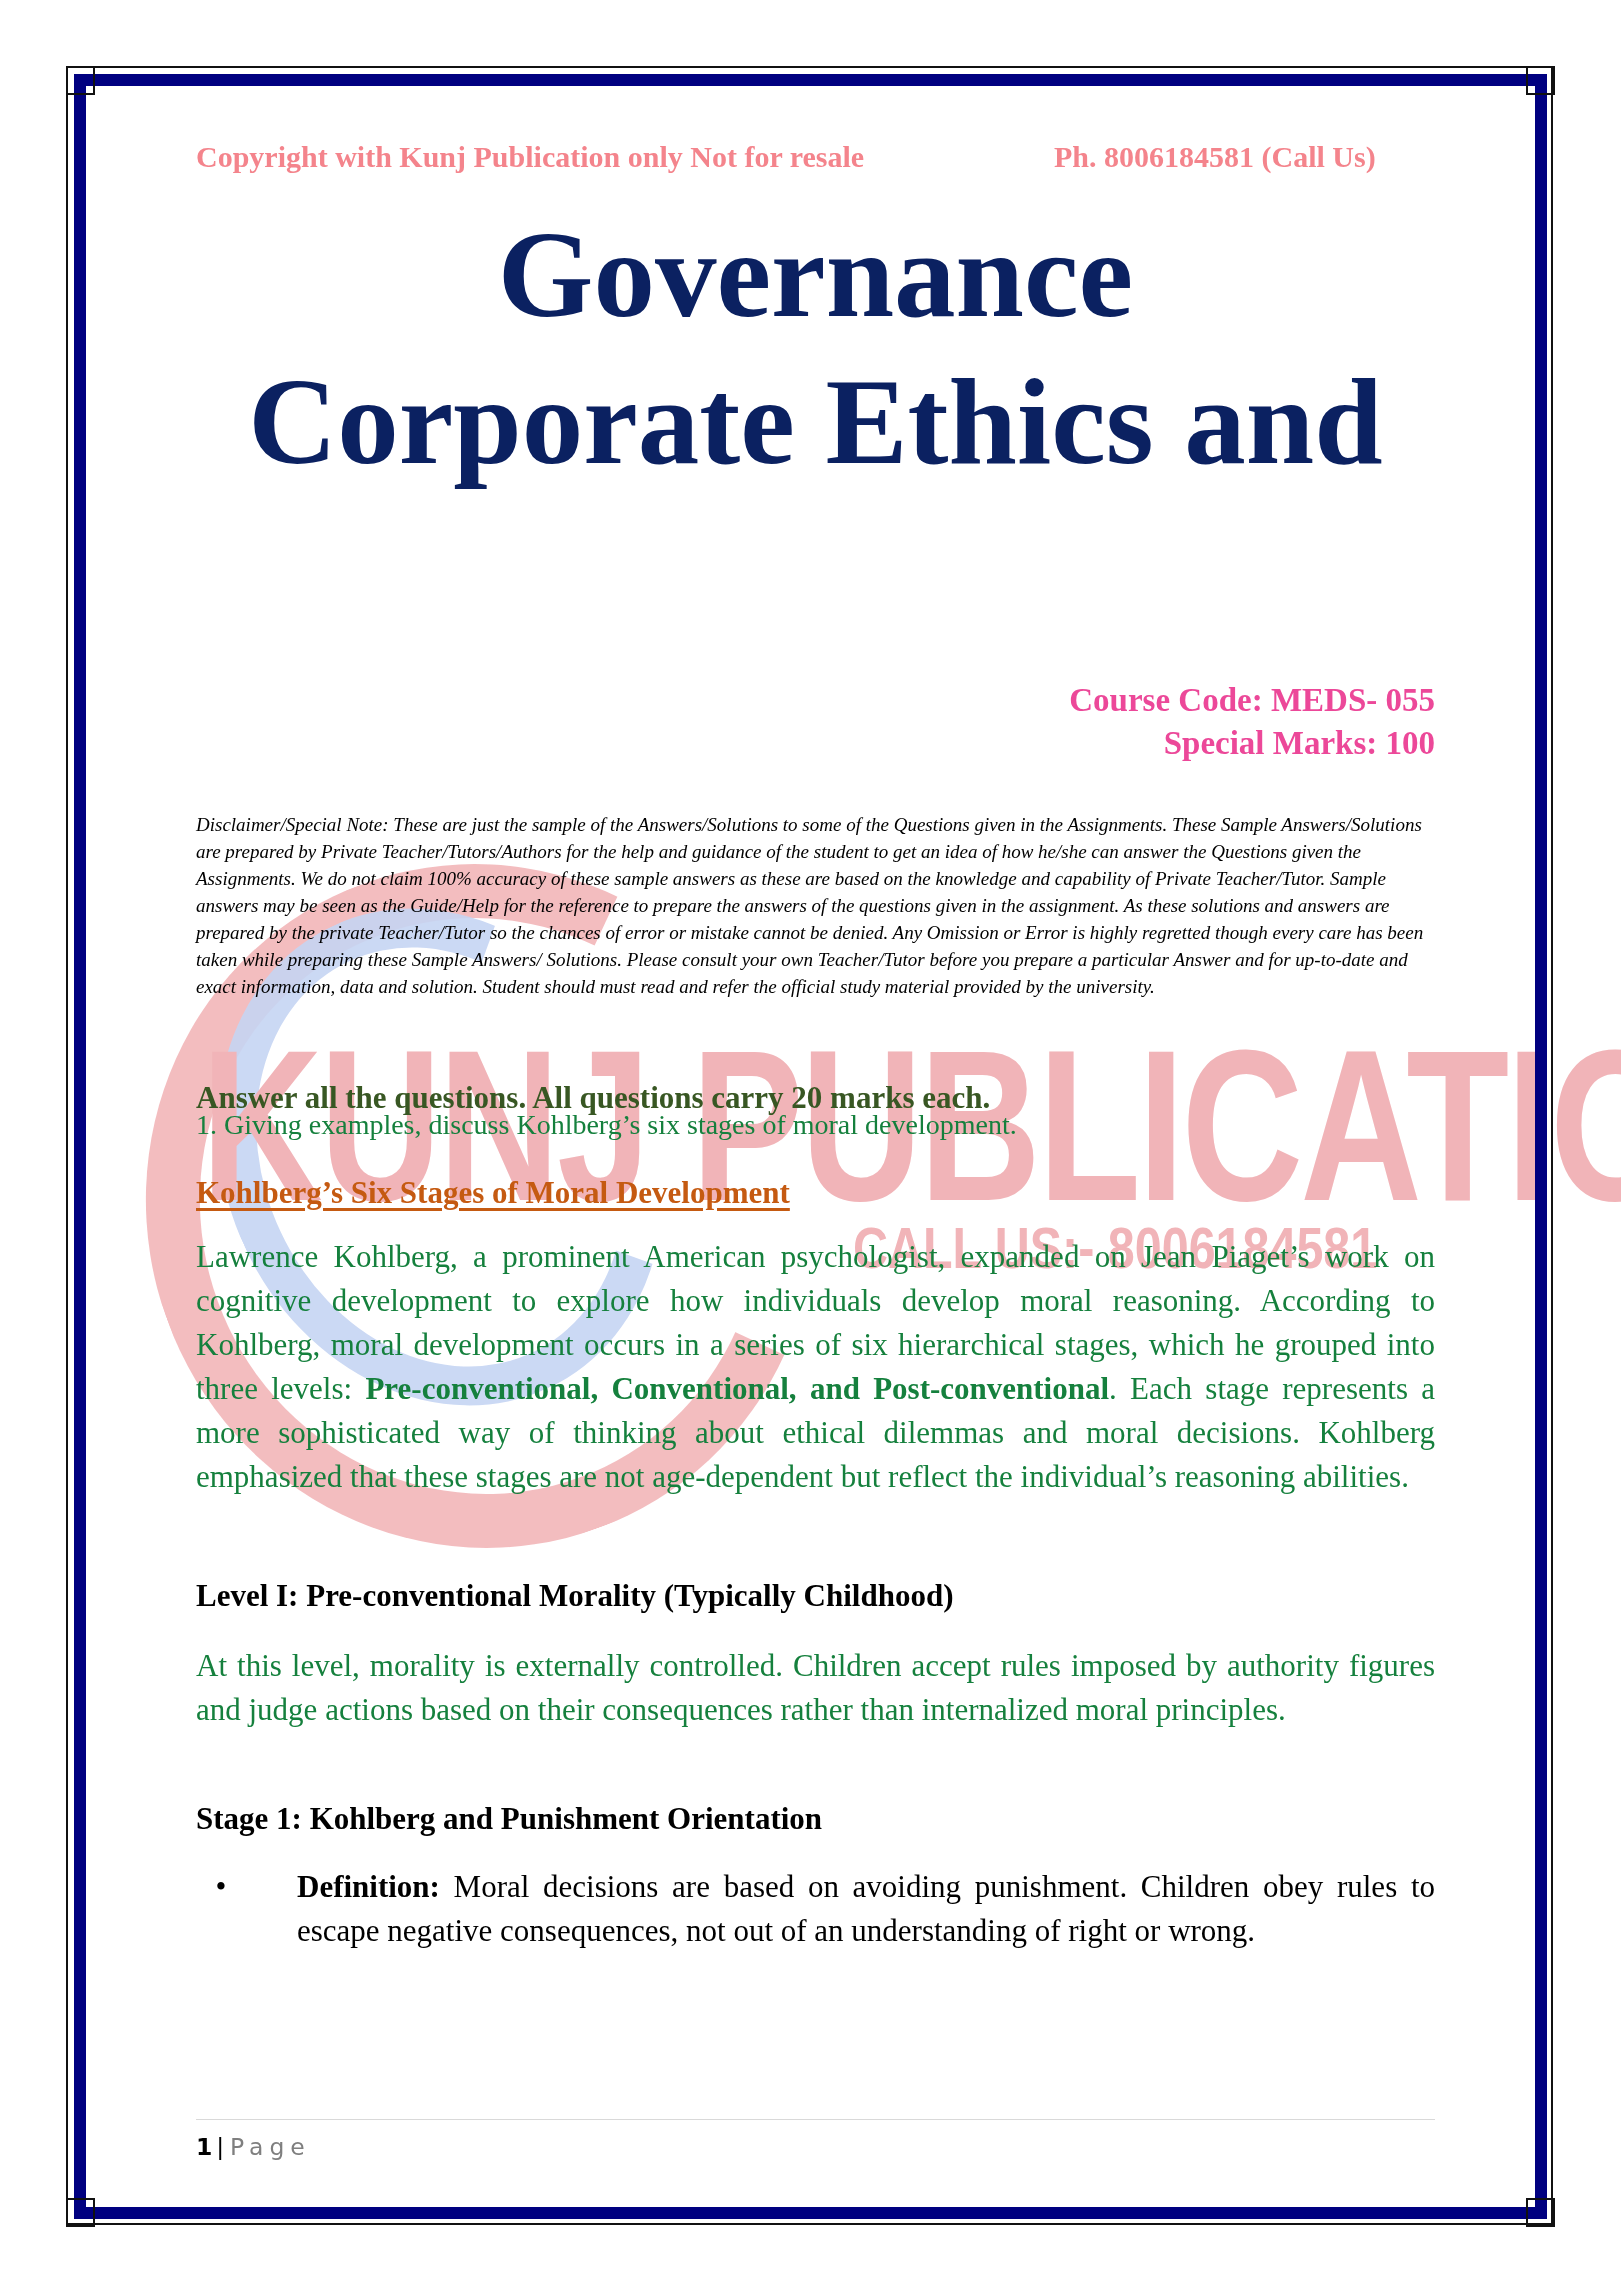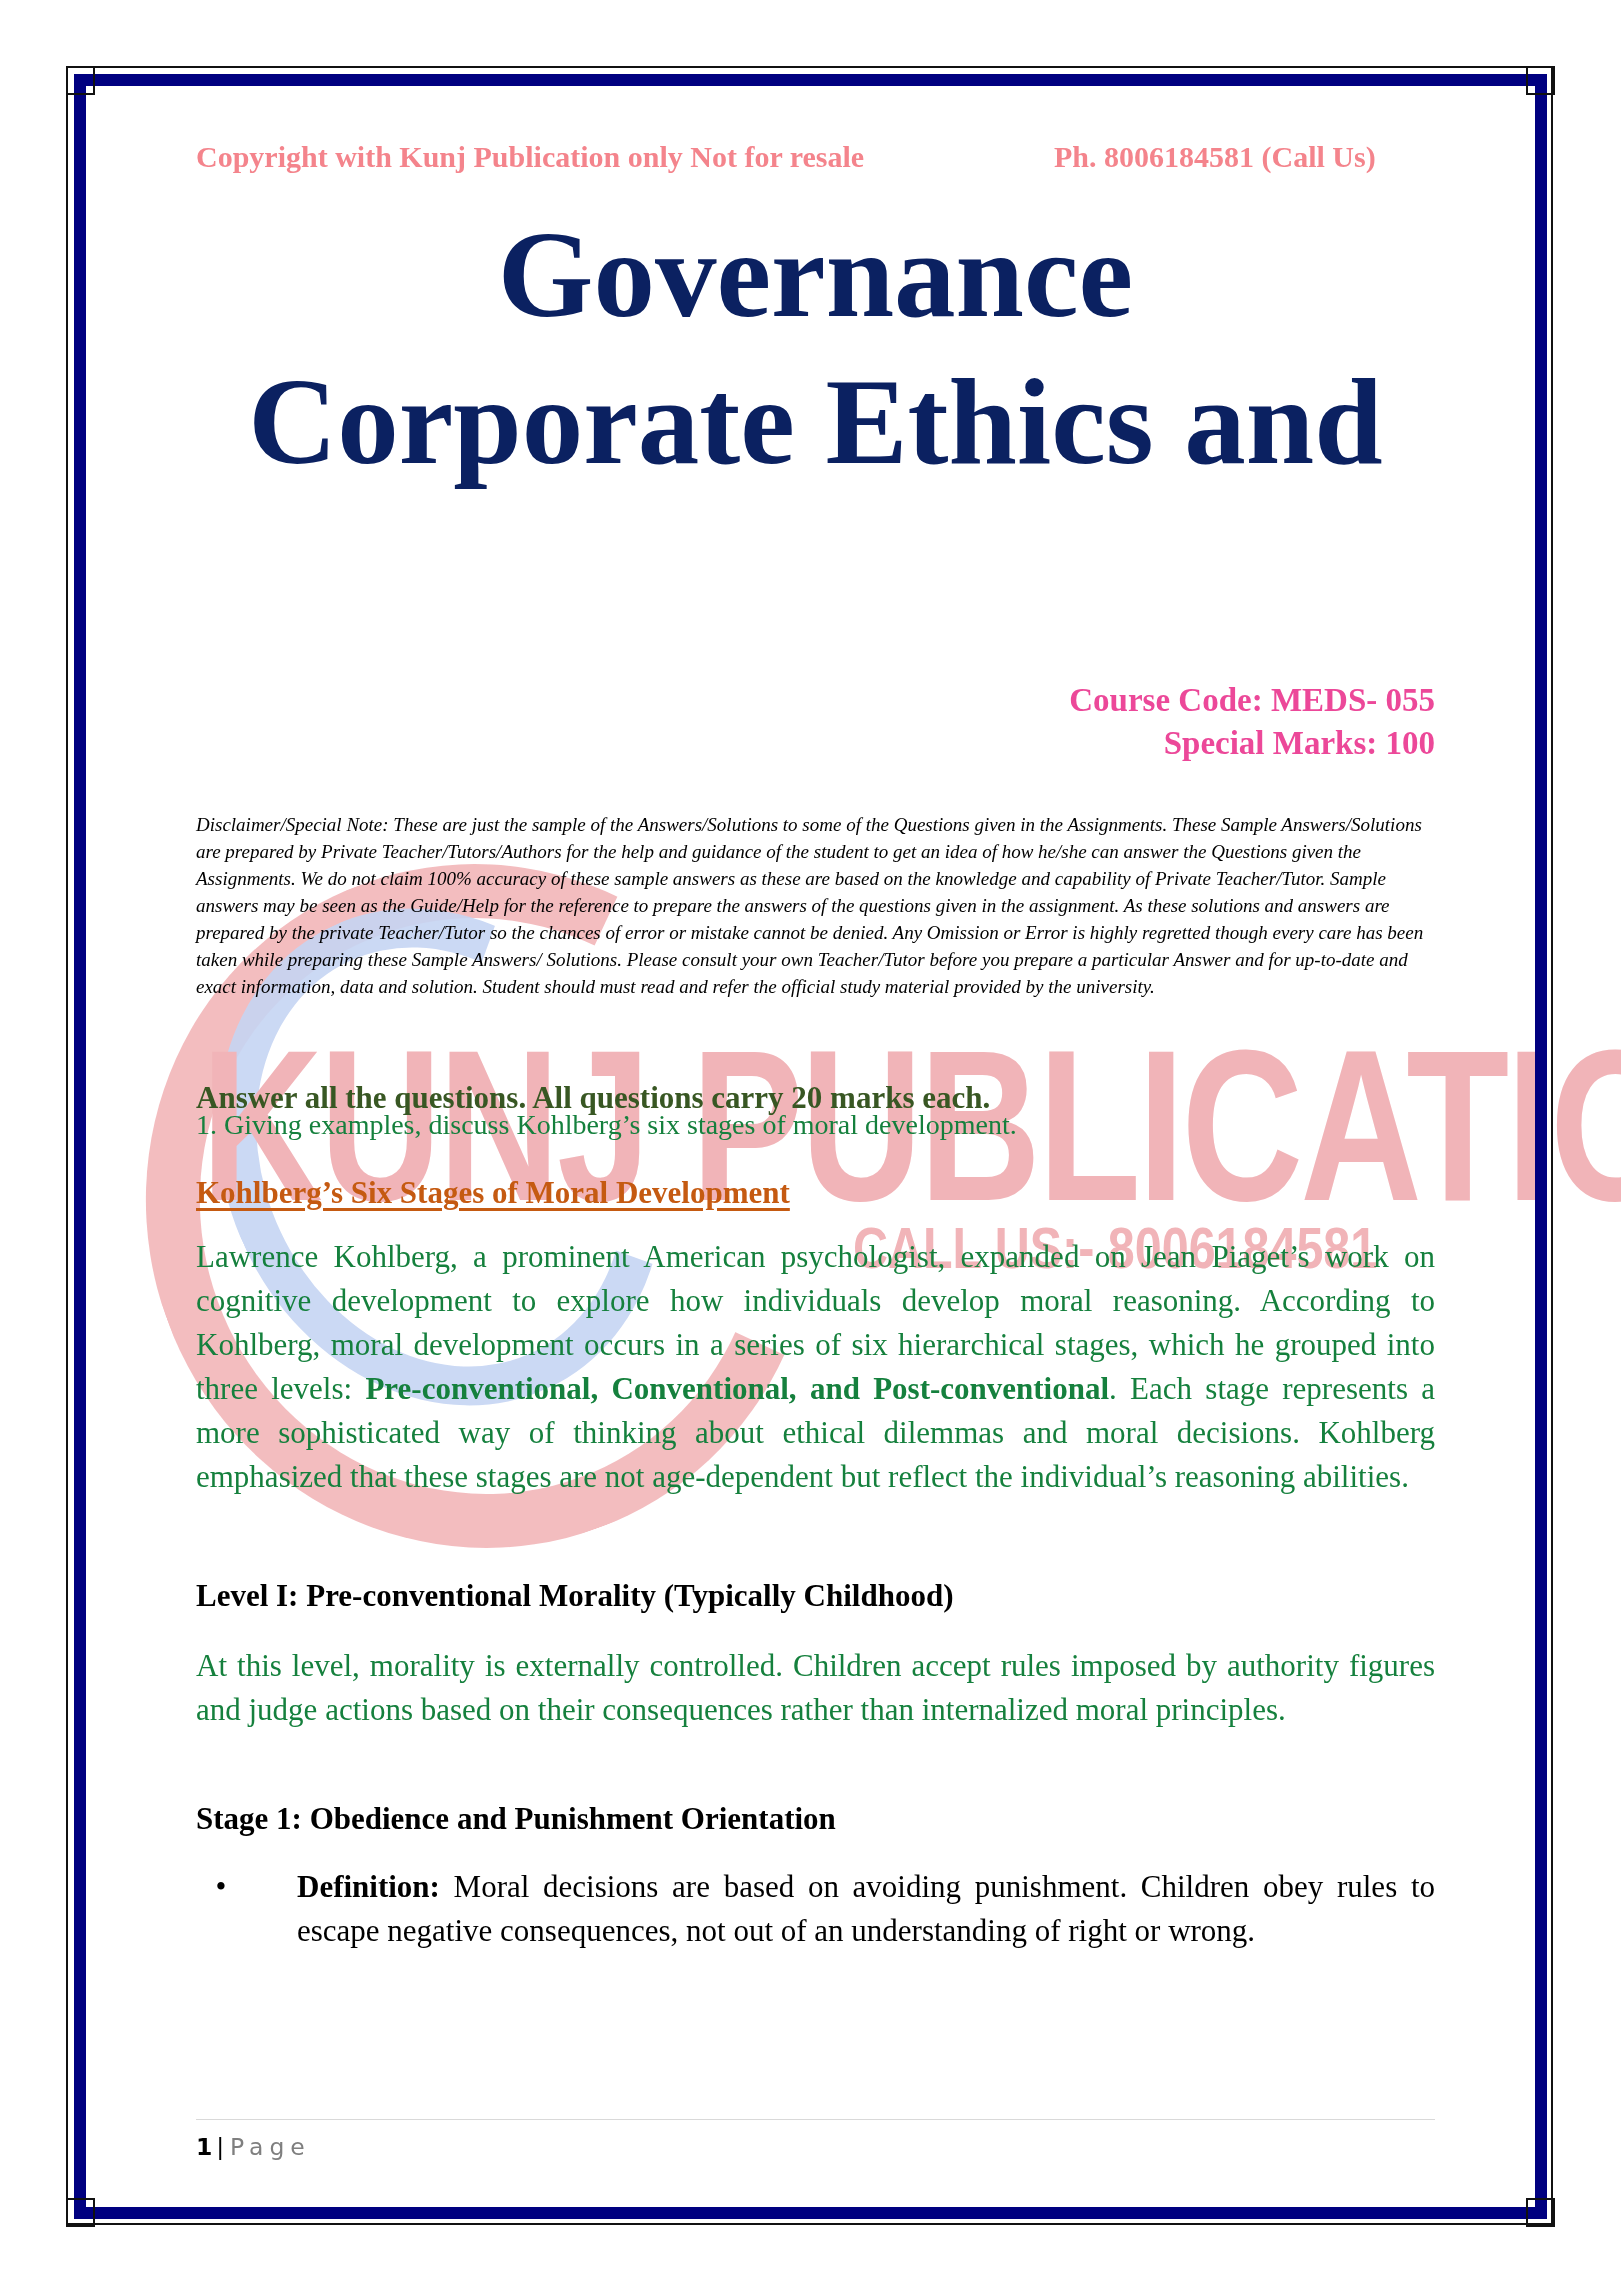--- a/index.html
+++ b/index.html
@@ -89,21 +89,21 @@
 
 <div class="instructions">Answer all the questions. All questions carry 20 marks each.</div>
 <div class="question">1. Giving examples, discuss Kohlberg’s six stages of moral development.</div>
 <div class="section-heading">Kohlberg’s Six Stages of Moral Development</div>
 
 <div class="para p1"><span>Lawrence Kohlberg, a prominent American psychologist, expanded on Jean Piaget’s work on cognitive development to explore how individuals develop moral reasoning. According to Kohlberg, moral development occurs in a series of six hierarchical stages, which he grouped into three levels: </span><b>Pre-conventional, Conventional, and Post-conventional</b><span>. Each stage represents a more sophisticated way of thinking about ethical dilemmas and moral decisions. Kohlberg emphasized that these stages are not age-dependent but reflect the individual’s reasoning abilities.</span></div>
 
 <div class="subheading h-level1">Level I: Pre-conventional Morality (Typically Childhood)</div>
 <div class="para p2">At this level, morality is externally controlled. Children accept rules imposed by authority figures and judge actions based on their consequences rather than internalized moral principles.</div>
 
-<div class="subheading h-stage1">Stage 1: Obedience and Punishment Orientation</div>
+<div class="subheading h-stage1">Stage 1: Kohlberg and Punishment Orientation</div>
 <ul class="bullet-list">
   <li class="bullet-item">
     <span class="bullet-dot">•</span><b>Definition:</b><span> Moral decisions are based on avoiding punishment. Children obey rules to escape negative consequences, not out of an understanding of right or wrong.</span>
   </li>
 </ul>
 
 <div class="footer-rule"></div>
 <div class="footer">
   <span class="pg-num">1</span><span class="pg-sep">|</span><span class="pg-label">Page</span>
 </div>

